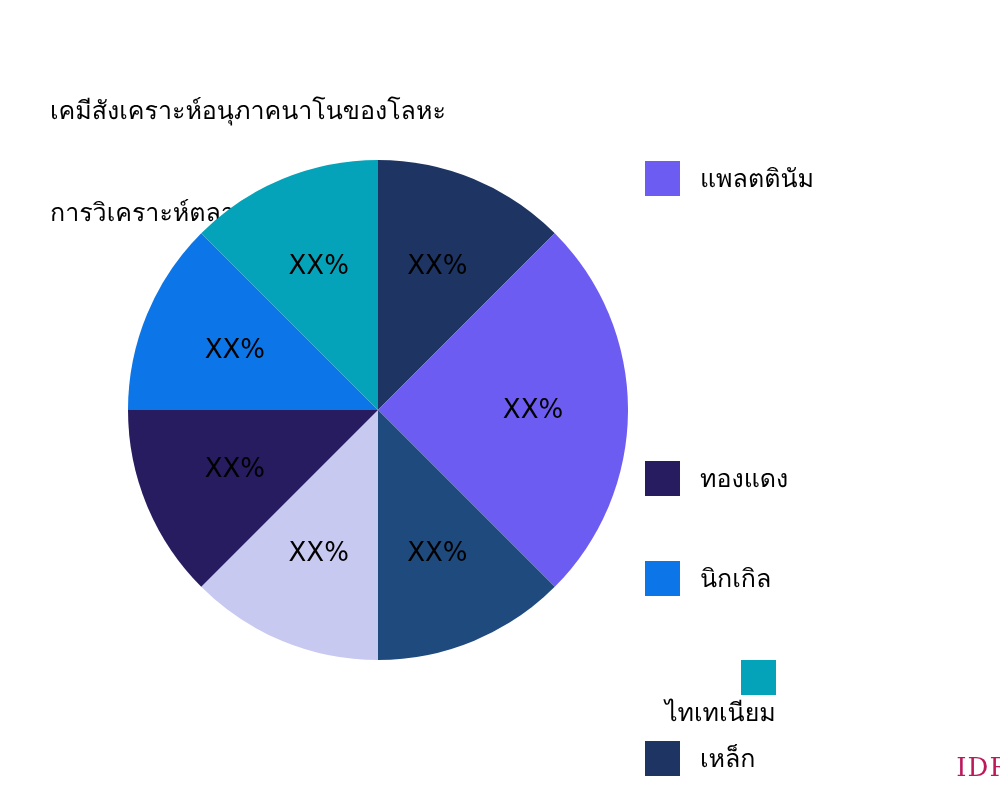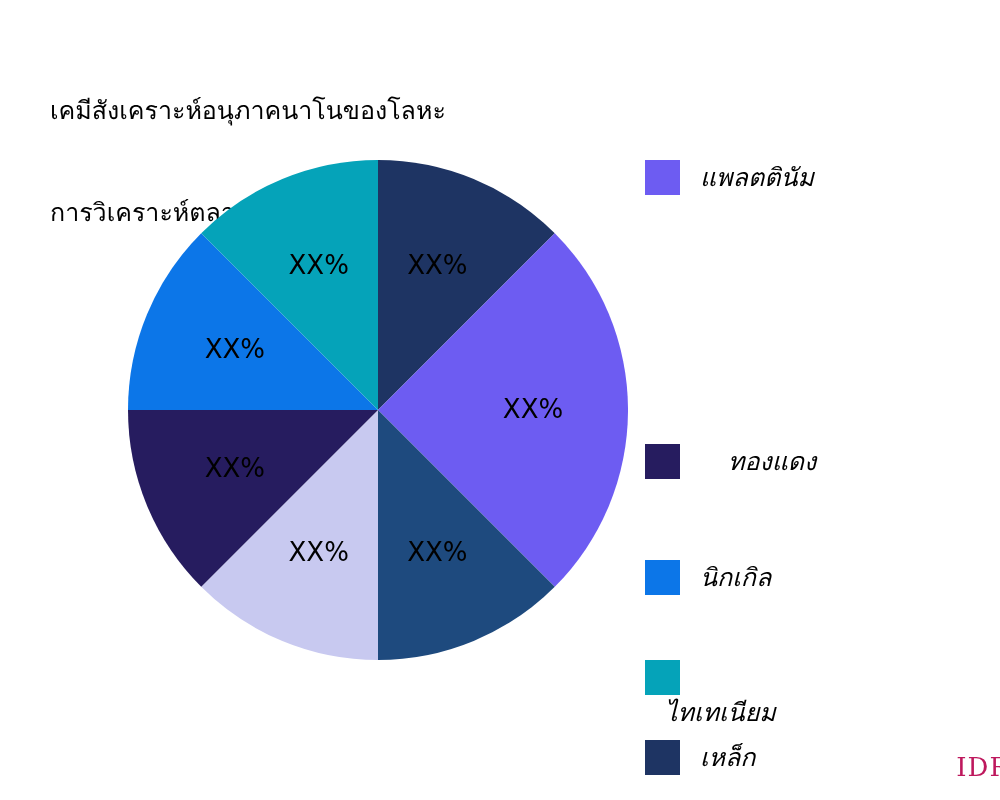--- a/index.html
+++ b/index.html
@@ -66,22 +66,21 @@
     left: 617px;
     top: 160px;
     width: 370px;
     height: 640px;
   }
   .legend-item {
     position: absolute;
     left: 0;
     height: 36px;
     display: flex;
-    align-items: flex-start;
-    font-style: italic;
+    align-items: flex-end;
   }
   .legend-swatch {
     width: 35px;
     height: 35px;
     flex: 0 0 35px;
   }
   .legend-label {
     margin-left: 20px;
     font-size: 25px;
     color: #000000;
@@ -131,21 +130,21 @@
           <text class="slice-label" x="190.68" y="106.80">XX%</text>
         </g>
     </svg>
   </div>
 
   <div id="legend">
       <div class="legend-item" style="top: 0px;">
         <span class="legend-swatch" style="background: rgb(109, 92, 242);"></span>
         <span class="legend-label">แพลตตินัม</span>
       </div>
-      <div class="legend-item" style="top: 284px; gap: 28px;">
+      <div class="legend-item" style="top: 300px;">
         <span class="legend-swatch" style="background: rgb(38, 28, 95);"></span>
         <span class="legend-label">ทองแดง</span>
       </div>
       <div class="legend-item" style="top: 400px;">
         <span class="legend-swatch" style="background: rgb(12, 118, 232);"></span>
         <span class="legend-label">นิกเกิล</span>
       </div>
       <div class="legend-item" style="top: 500px; flex-direction: column;">
         <span class="legend-swatch" style="background: rgb(5, 163, 185);"></span>
         <span class="legend-label">ไทเทเนียม</span>

